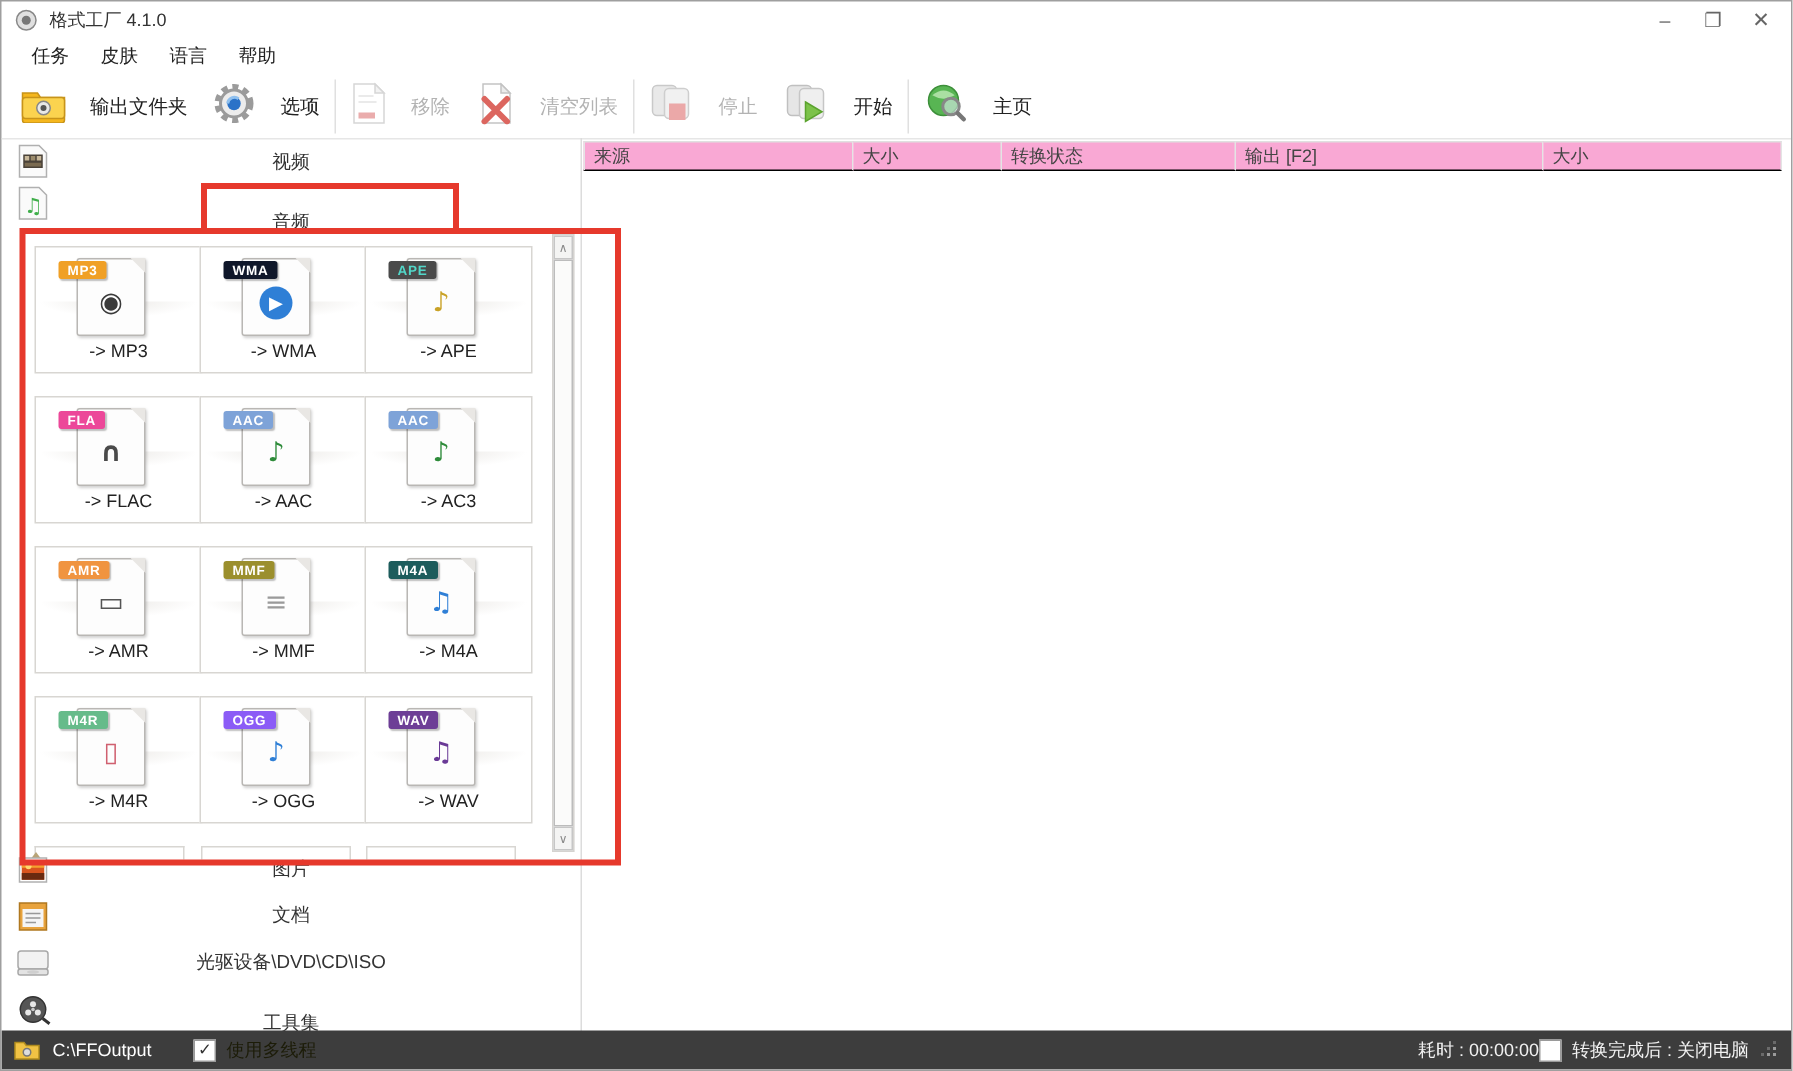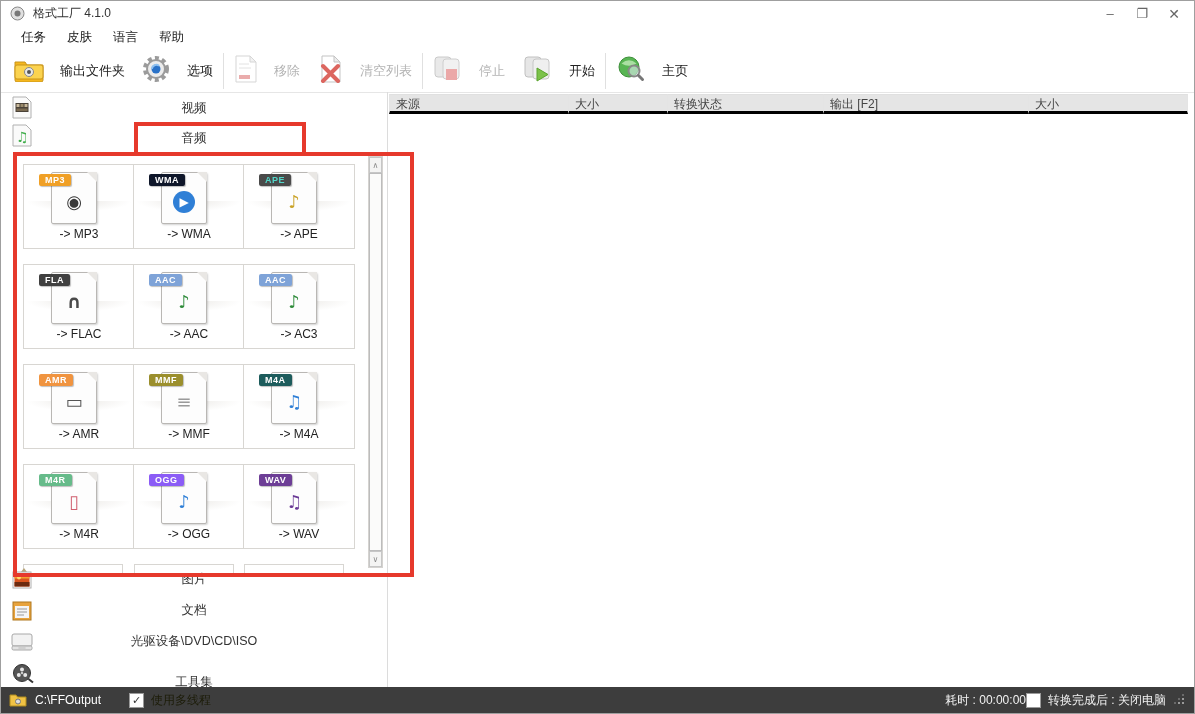--- a/index.html
+++ b/index.html
@@ -40,21 +40,21 @@
   .badge{position:absolute;left:-13px;top:1px;padding:1px 6px;font-size:9px;font-weight:bold;border-radius:2px;box-shadow:1px 1px 1px rgba(0,0,0,.25);letter-spacing:.5px;}
   .glyph{position:absolute;left:50%;top:57%;transform:translate(-50%,-50%);font-size:18px;line-height:22px;width:22px;height:22px;text-align:center;border-radius:50%;font-family:"DejaVu Sans",sans-serif;}
   .card-label{position:absolute;left:0;right:0;top:62px;text-align:center;font-size:12px;color:#222;}
   .partial-card{position:absolute;width:100px;height:9px;box-sizing:border-box;border:1px solid #d8d6d2;border-bottom:none;background:#fff;}
   
   .scrollbar{position:absolute;left:367px;top:155px;width:15px;height:412px;background:#f0efee;border:1px solid #d5d3d0;box-sizing:border-box;display:flex;flex-direction:column;}
   .sb-btn{height:16px;background:#f4f4f3;border:1px solid #c6c6c6;box-sizing:border-box;display:flex;align-items:center;justify-content:center;font-size:8px;color:#8a8a8a;}
   .sb-thumb{flex:1;background:#fbfbfa;border:1px solid #bcbcbc;box-sizing:border-box;margin:0;}
   
   .table-header{position:absolute;left:388px;top:93px;height:20px;display:flex;font-size:12px;color:#444;}
-  .th{box-sizing:border-box;border-top:1px solid #e0e0e0;border-bottom:3px solid #000000;border-right:1px solid #e4e4e4;background:#e5e5e5;padding-left:6px;line-height:19px;overflow:hidden;white-space:nowrap;}
+  .th{box-sizing:border-box;border-top:1px solid #e0e0e0;border-bottom:1px solid #000000;border-right:1px solid #e4e4e4;background:#f9a8d4;padding-left:6px;line-height:19px;overflow:hidden;white-space:nowrap;}
   .th:first-child{border-left:1px solid #e4e4e4;}
   
   .statusbar{position:absolute;left:0;bottom:0;width:100%;height:26px;background:#3d3d3d;display:flex;align-items:center;padding:0 8px;box-sizing:border-box;font-size:12px;color:#f2f2f2;}
   .statusbar .path{margin-left:8px;color:#ffffff;}
   .checkbox{width:13px;height:13px;background:#fff;border:1px solid #9a9a9a;display:inline-flex;align-items:center;justify-content:center;font-size:11px;color:#333;line-height:13px;}
   .cb-multithread{margin-left:28px;}
   .dark-label{margin-left:7px;color:#1c1c08;}
   .sb-right{margin-left:auto;display:flex;align-items:center;}
   .elapsed{}
   .shutdown-label{margin-left:7px;margin-right:10px;}
@@ -189,21 +189,21 @@
 <div class="side-row" style="top:93px;height:28px;line-height:28px;">
   <span class="rlabel">视频</span>
 </div>
 
 <span class="side-icon" style="left:11px;top:123px;">
   <svg width="20" height="23" viewBox="0 0 20 23">
     <path d="M1 1 h13 l5 5 v16 h-18 z" fill="#fafafa" stroke="#b0b0b0"></path>
     <text x="4" y="18" font-size="14" fill="#3fae4a" font-family="DejaVu Sans">♫</text>
   </svg>
 </span>
-<div class="side-row" style="top:121px;height:32px;line-height:32px;">
+<div class="side-row" style="top:131px;height:32px;line-height:32px;">
   <span class="rlabel">音频</span>
 </div>
 
 <div class="grid">
   <div class="card">
       <div class="wave"></div>
     <div class="page">
       <span class="badge" style="background: rgb(240, 160, 38); color: rgb(255, 255, 255);">MP3</span>
       <span class="glyph" style="color: rgb(58, 58, 58);">◉</span>
     </div>
@@ -221,21 +221,21 @@
       <div class="wave"></div>
     <div class="page">
       <span class="badge" style="background: rgb(74, 74, 74); color: rgb(82, 214, 200);">APE</span>
       <span class="glyph" style="color: rgb(201, 162, 39);">♪</span>
     </div>
     <div class="card-label">-&gt; APE</div>
   </div>
   <div class="card">
       <div class="wave"></div>
     <div class="page">
-      <span class="badge" style="background: #404040; color: rgb(255, 255, 255);">FLA</span>
+      <span class="badge" style="background: #ec4899; color: rgb(255, 255, 255);">FLA</span>
       <span class="glyph" style="font-weight: bold; color: rgb(74, 74, 74);">∩</span>
     </div>
     <div class="card-label">-&gt; FLAC</div>
   </div>
   <div class="card">
       <div class="wave"></div>
     <div class="page">
       <span class="badge" style="background: rgb(126, 163, 216); color: rgb(255, 255, 255);">AAC</span>
       <span class="glyph" style="color: rgb(46, 139, 58);">♪</span>
     </div>

